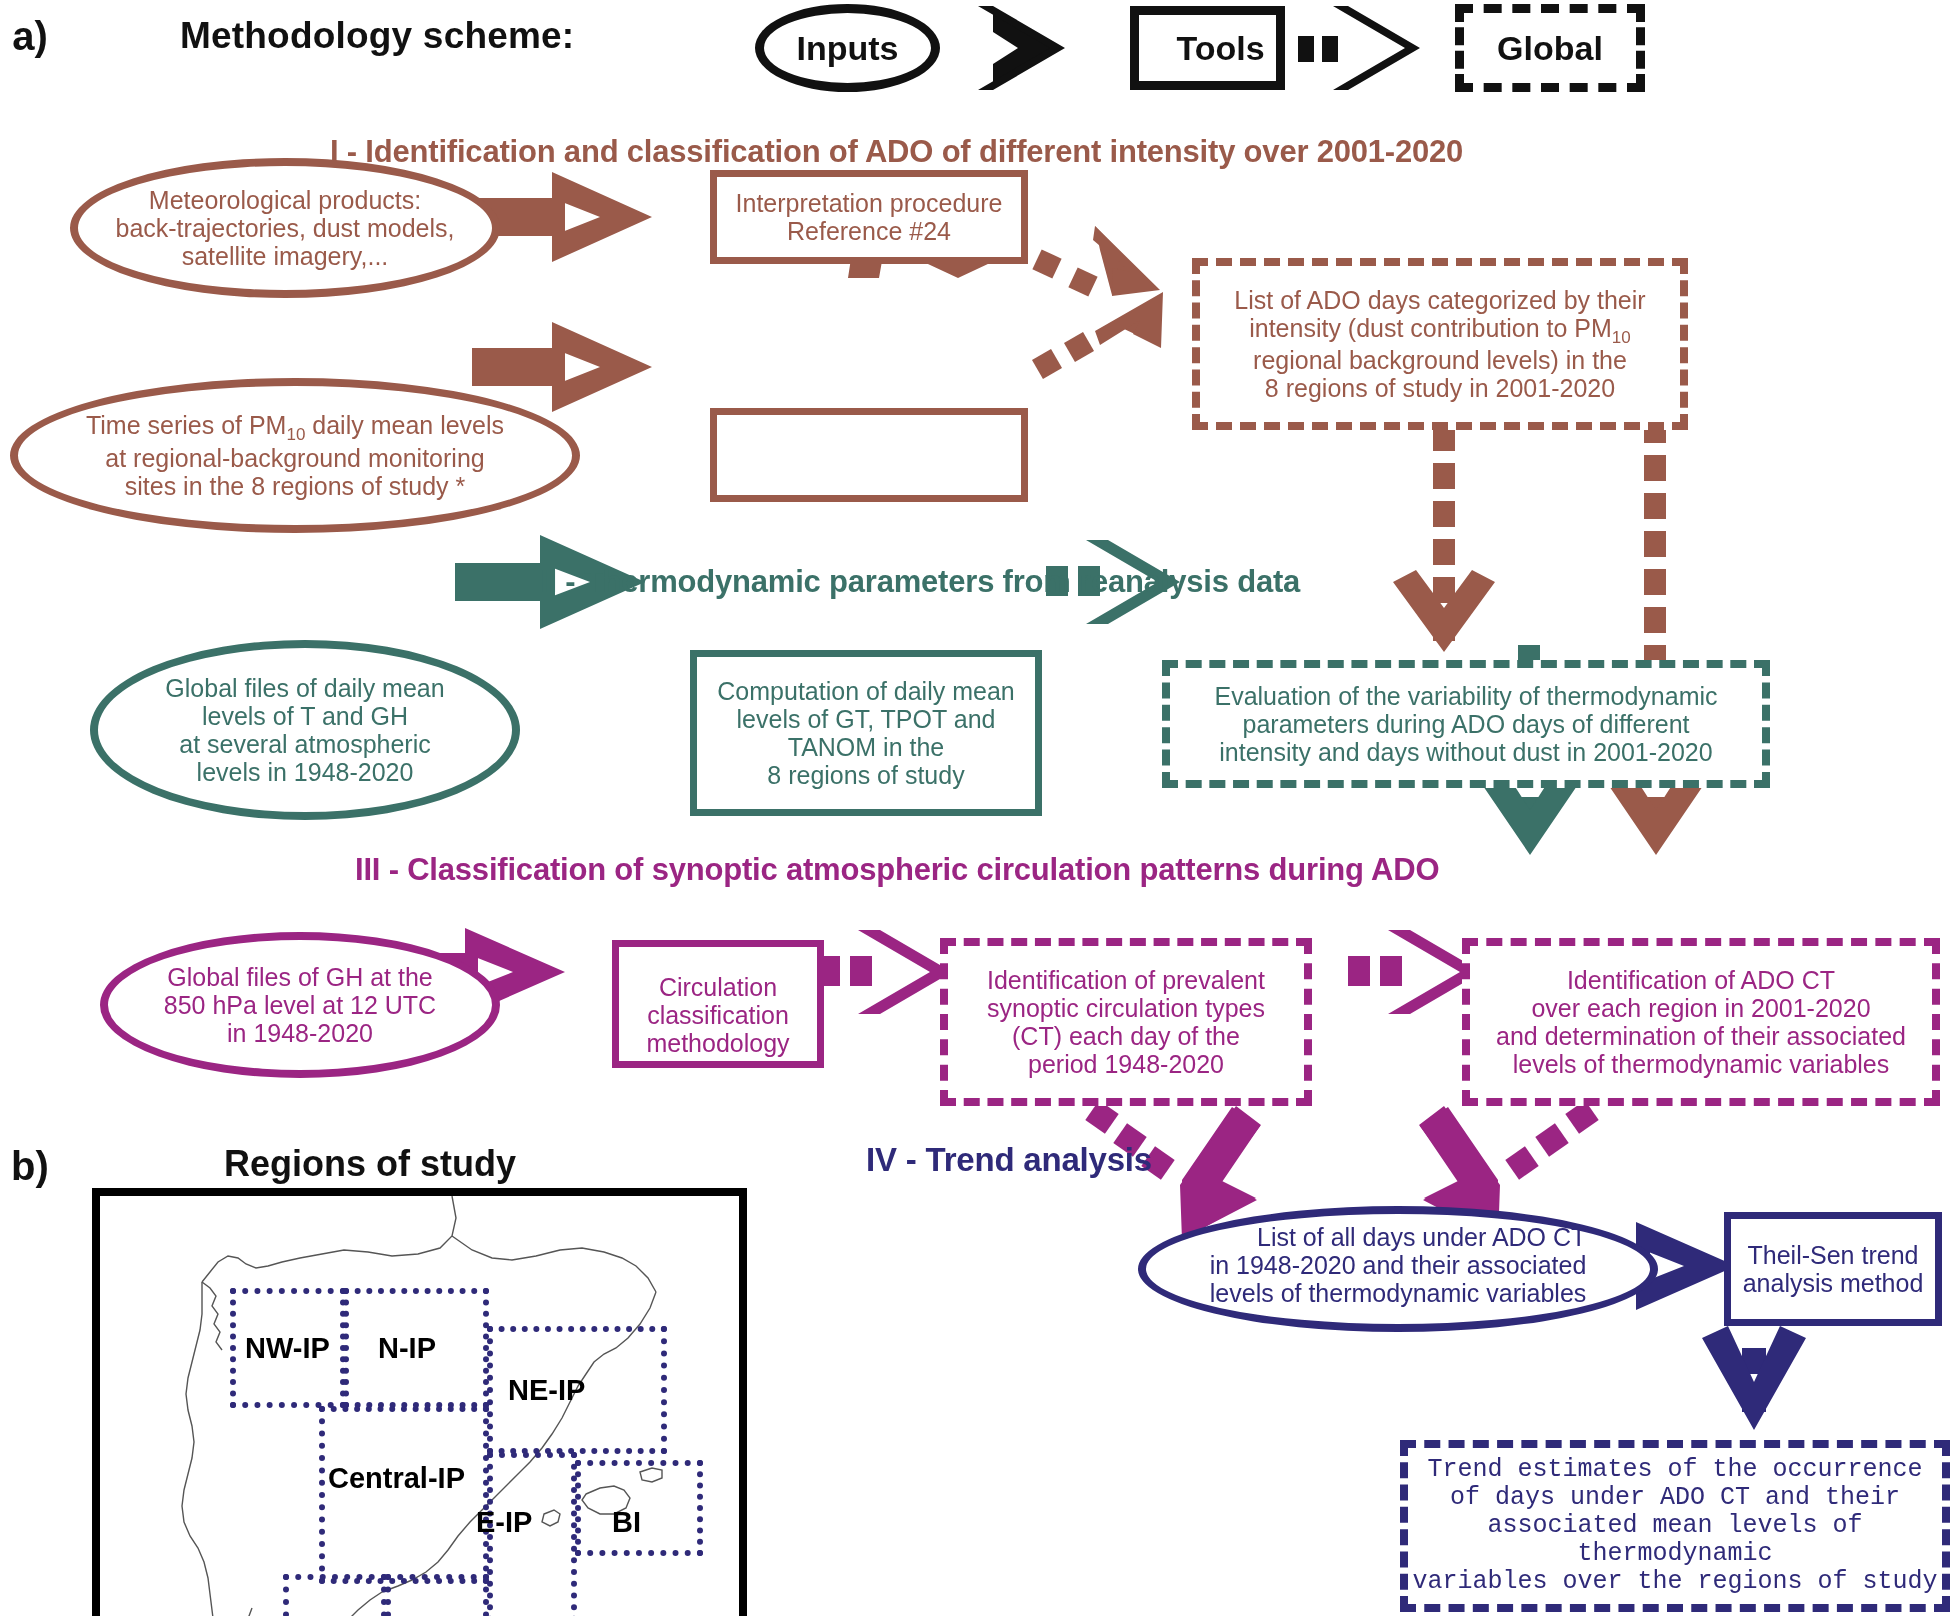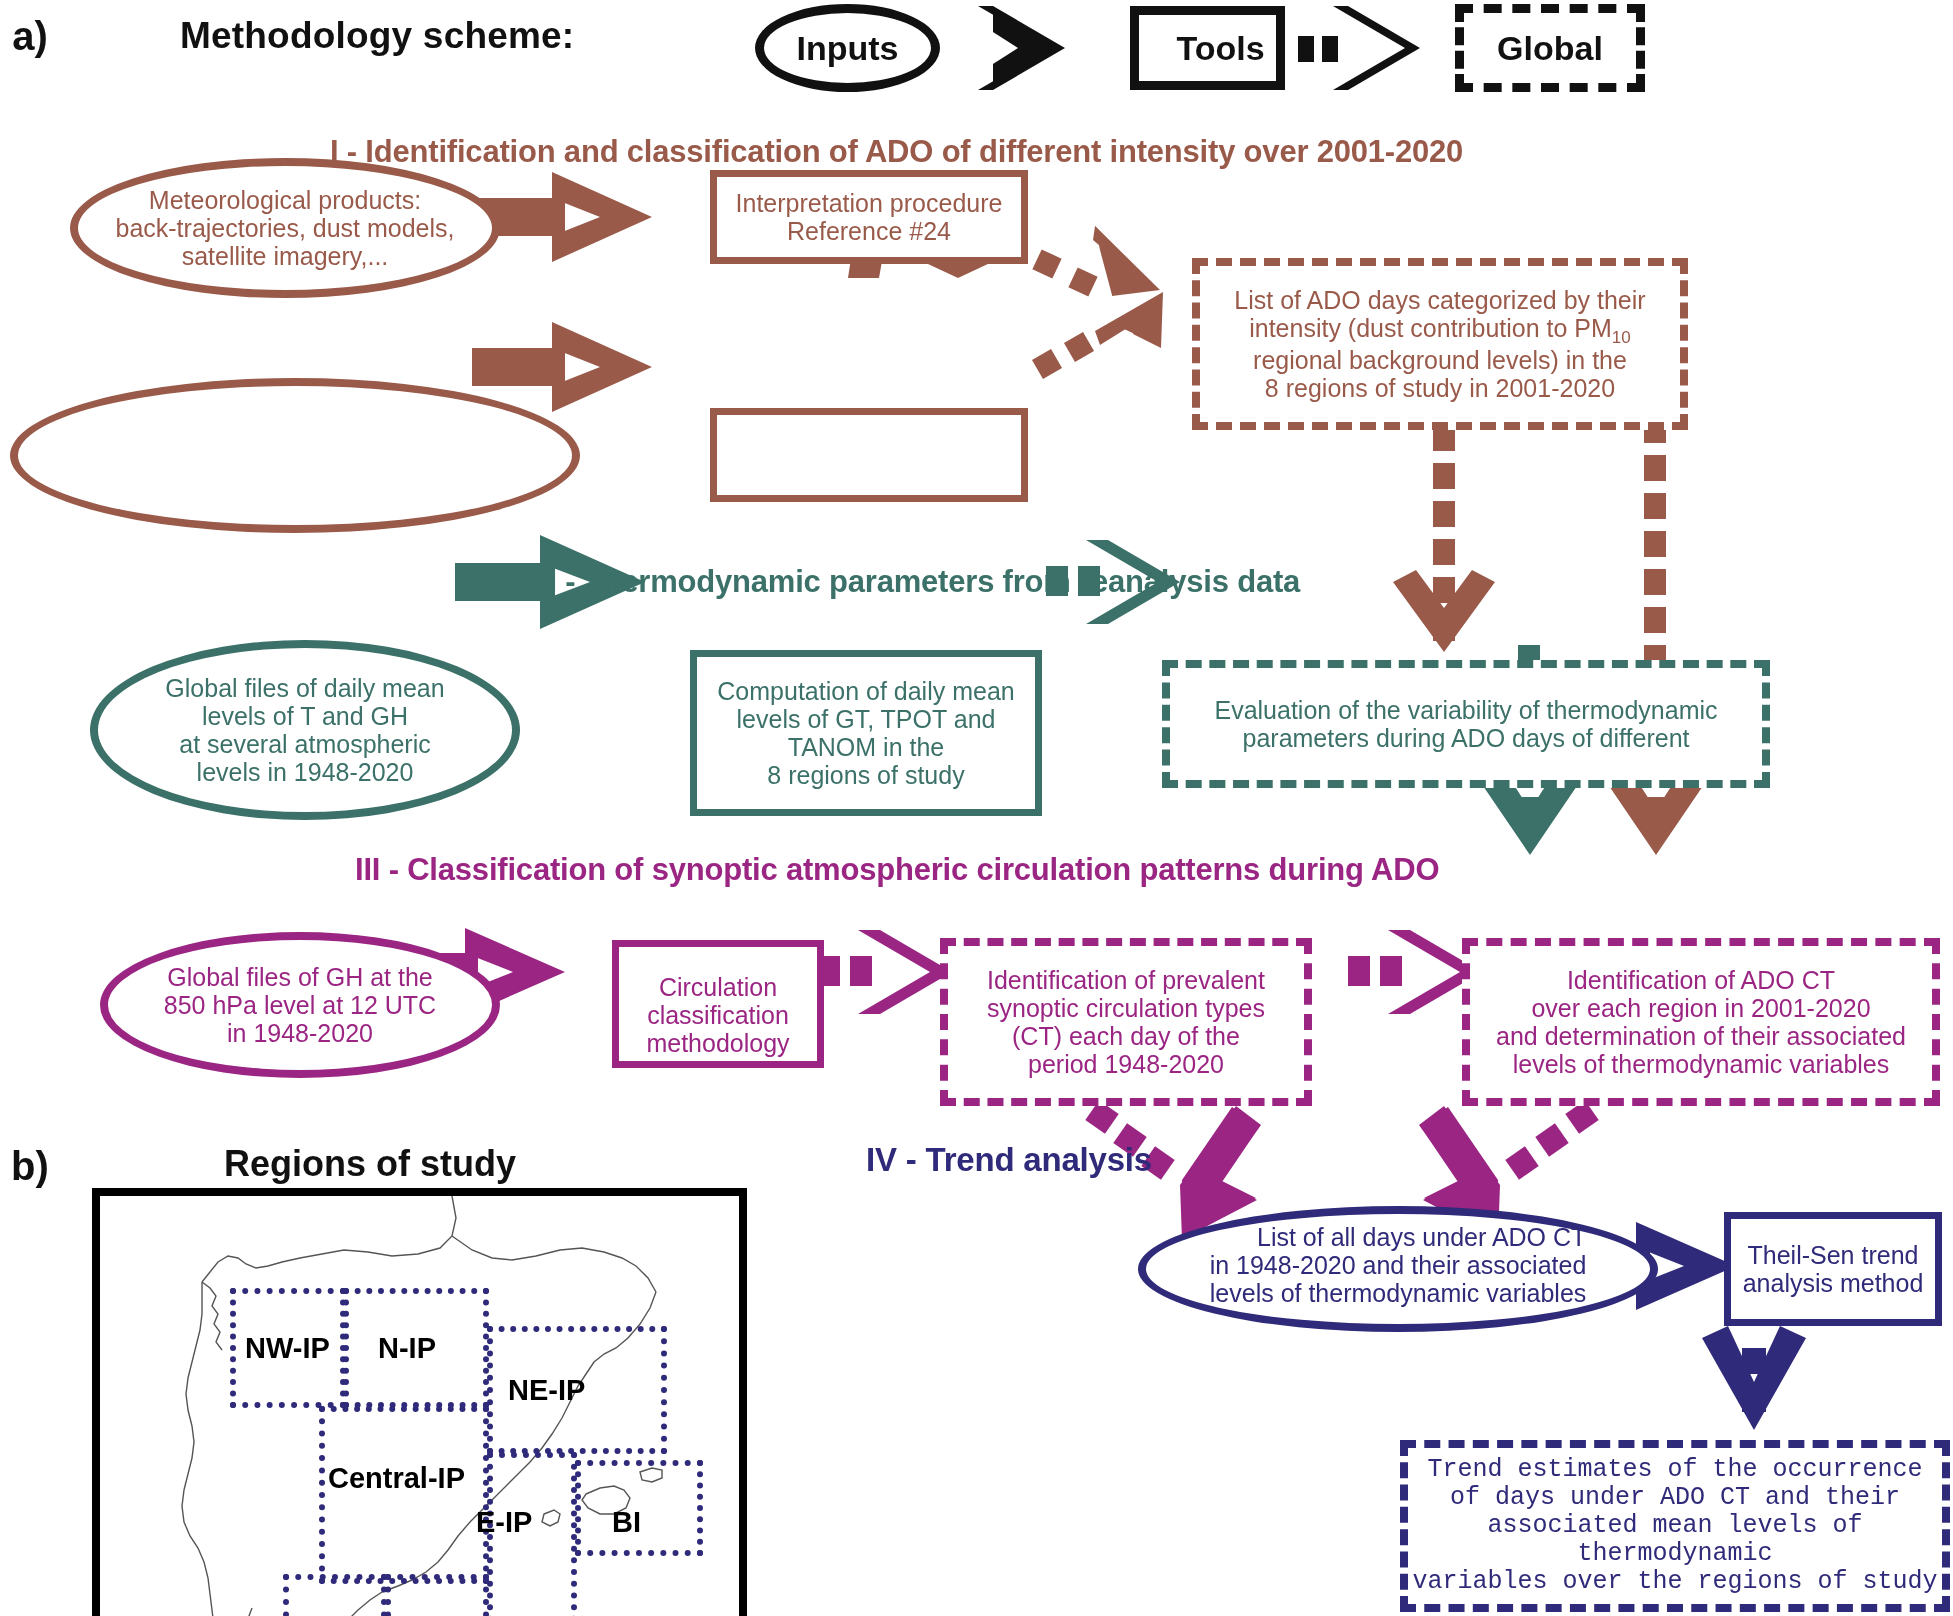--- a/index.html
+++ b/index.html
@@ -208,20 +208,27 @@
 
   <div class="abs box" style="left:710px;top:170px;width:318px;height:94px;border:7px solid #9a5a4a;"></div>
   <div class="txt nodetext" style="left:710px;top:170px;width:318px;height:94px;color:#9a5a4a;">
     <span>
       <span>Interpretation procedure</span><br>
       <span>Reference #24</span>
     </span>
   </div>
 
   <div class="abs ell" style="left:10px;top:378px;width:570px;height:155px;border:8px solid #9a5a4a;"></div>
+  <div class="txt nodetext" style="left:20px;top:378px;width:550px;height:155px;color:#9a5a4a;">
+    <span>
+      <span>Time series of PM<sub class="sub">10</sub> daily mean levels</span><br>
+      <span>at regional-background monitoring</span><br>
+      <span>sites in the 8 regions of study *</span>
+    </span>
+  </div>
 
   <div class="abs box" style="left:710px;top:408px;width:318px;height:94px;border:7px solid #9a5a4a;"></div>
 
   <div class="abs dashbox" style="left:1192px;top:258px;width:496px;height:172px;border:8px dashed #9a5a4a;"></div>
   <div class="txt nodetext" style="left:1192px;top:258px;width:496px;height:172px;color:#9a5a4a;">
     <span>
       <span>List of ADO days categorized by their</span><br>
       <span>intensity (dust contribution to PM<sub class="sub">10</sub></span><br>
       <span>regional background levels) in the</span><br>
       <span>8 regions of study in 2001-2020</span>
@@ -248,20 +255,21 @@
       <span>TANOM in the</span><br>
       <span>8 regions of study</span>
     </span>
   </div>
 
   <div class="abs dashbox" style="left:1162px;top:660px;width:608px;height:128px;border:8px dashed #3b7168;"></div>
   <div class="txt nodetext" style="left:1162px;top:660px;width:608px;height:128px;color:#3b7168;">
     <span>
       <span>Evaluation of the variability of thermodynamic</span><br>
       <span>parameters during ADO days of different</span><br>
+      <span>intensity and days without dust in 2001-2020</span>
     </span>
   </div>
 
   <div class="txt sec-head" style="left:355px;top:850px;width:1300px;height:40px;color:#9b2583;justify-content:flex-start;">III - Classification of synoptic atmospheric circulation patterns during ADO</div>
 
   <div class="abs ell" style="left:100px;top:932px;width:400px;height:146px;border:8px solid #9b2583;"></div>
   <div class="txt nodetext" style="left:106px;top:932px;width:388px;height:146px;color:#9b2583;">
     <span>
       <span>Global files of GH at the</span><br>
       <span>850 hPa level at 12 UTC</span><br>

